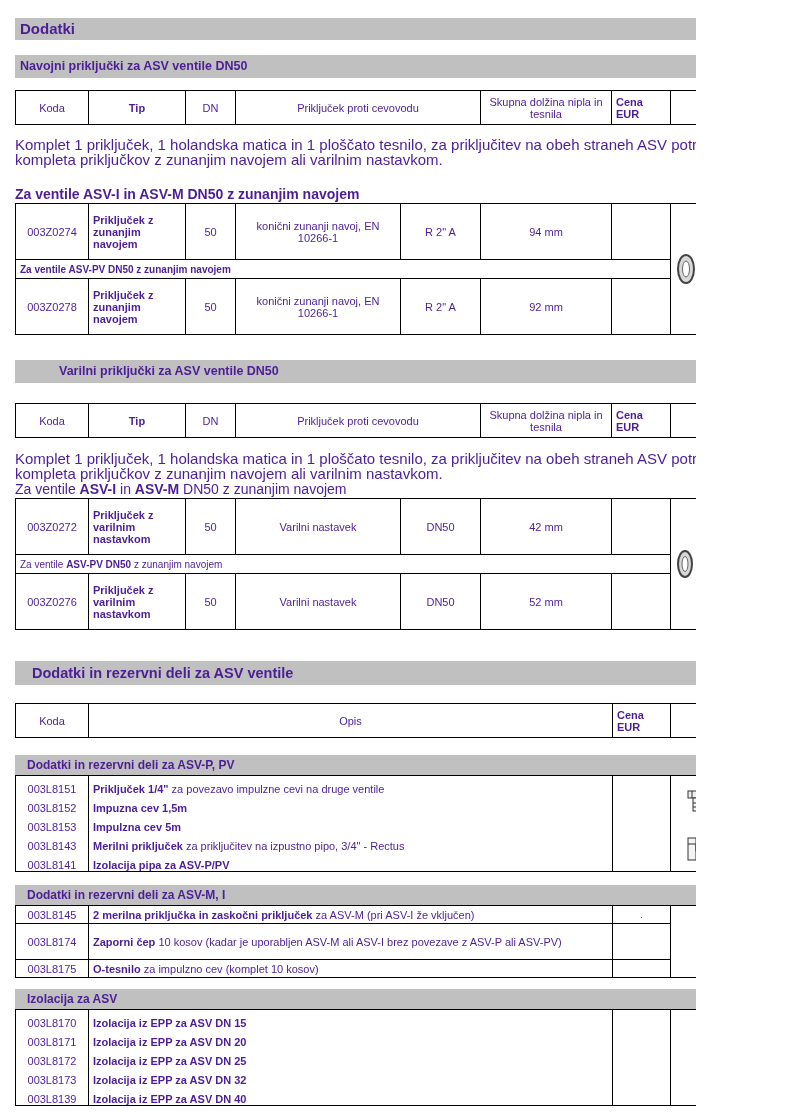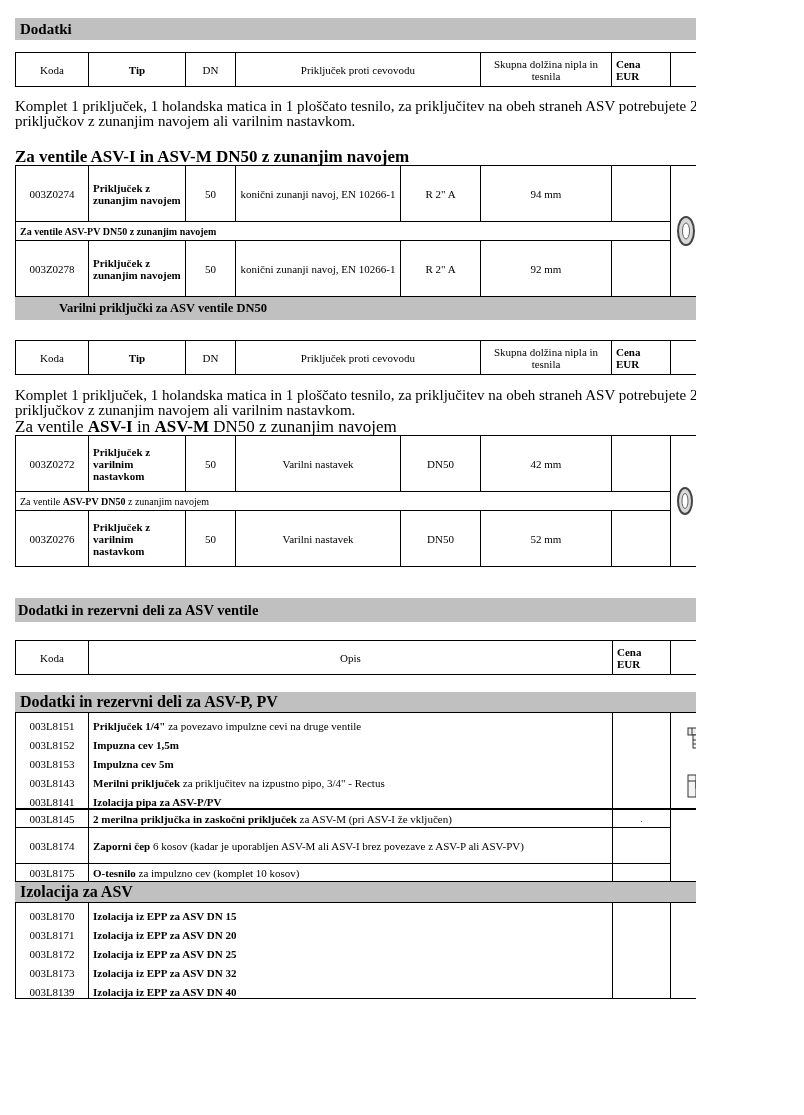--- a/index.html
+++ b/index.html
@@ -1,42 +1,42 @@
 <!DOCTYPE html>
 <html><head>
 <meta charset="utf-8">
 <style>
   html,body { margin:0; padding:0; background:#ffffff; }
   .page {
     position:relative; width:696px; height:1115px; background:#ffffff;
-    font-family:Liberation Serif, serif; color:#000000;
+    font-family:Liberation Sans, sans-serif; color:#4c1d95;
     overflow:hidden;
   }
   .content { margin-left:15px; width:775px; }
 
   .titlebar {
     margin-top:18px; height:22px; background:#c0c0c0;
     font-size:15px; font-weight:bold; line-height:22px; padding-left:5px;
     box-sizing:border-box; width:775px;
   }
   .sectionbar {
     height:23px; background:#c0c0c0; font-size:12.5px; font-weight:bold;
     line-height:23px; padding-left:5px; box-sizing:border-box; width:775px;
   }
   .bigbar {
     height:24px; background:#c0c0c0; font-size:14.5px; font-weight:bold;
-    line-height:24px; padding-left:3px; box-sizing:border-box; width:775px;
+    line-height:24px; padding-left:17px; box-sizing:border-box; width:775px;
   }
   .subbar {
-    height:20px; background:#c0c0c0; font-size:16px; font-weight:bold;
-    line-height:20px; padding-left:5px; box-sizing:border-box; width:775px;
+    height:20px; background:#c0c0c0; font-size:12px; font-weight:bold;
+    line-height:20px; padding-left:12px; box-sizing:border-box; width:775px;
   }
 
   .intro { font-size:15px; line-height:15px; width:775px; }
-  .subline { font-size:17px; line-height:17px; height:17px; }
+  .subline { font-size:14px; line-height:17px; height:17px; }
   .subline .b { font-weight:bold; }
   .bold { font-weight:bold;margin-top:19px; }
 
   table { border-collapse:collapse; table-layout:fixed; width:775px; }
   td {
     border:1px solid #000; font-size:11px; padding:1px 4px;
     vertical-align:middle; overflow:hidden; box-sizing:border-box;
   }
   .c { text-align:center; }
   .hdr td { height:34px; }
@@ -59,20 +59,21 @@
   table.mih td { height:18px; }
 </style>
 </head>
 <body>
 
 <div class="page">
 <div class="content">
 
   <div class="titlebar">Dodatki</div>
 
+  <div class="sectionbar" style="margin-top:15px;">Navojni priključki za ASV ventile DN50</div>
 
   <table class="hdr" style="margin-top:12px;">
     <colgroup>
           <col class="w-koda">
           <col class="w-tip">
           <col class="w-dn">
           <col class="w-prikh">
           <col class="w-dol">
           <col class="w-cena">
           <col class="w-img">
@@ -139,21 +140,21 @@
       <td class="bold">Priključek z zunanjim navojem</td>
       <td class="c">50</td>
       <td class="c">konični zunanji navoj, EN 10266-1</td>
       <td class="c">R 2" A</td>
       <td class="c">92 mm</td>
       <td class="c"></td>
     </tr>
   </tbody>
       </table>
 
-  <div class="sectionbar" style="padding-left:44px;">Varilni priključki za ASV ventile DN50</div>
+  <div class="sectionbar" style="margin-top:25px;padding-left:44px;">Varilni priključki za ASV ventile DN50</div>
 
   <table class="hdr" style="margin-top:20px;">
     <colgroup>
           <col class="w-koda">
           <col class="w-tip">
           <col class="w-dn">
           <col class="w-prikh">
           <col class="w-dol">
           <col class="w-cena">
           <col class="w-img">
@@ -291,20 +292,21 @@
       <td class="c"></td>
     </tr>
     <tr>
       <td class="c">003L8141</td>
       <td><span class="bold">Izolacija pipa za ASV-P/PV</span><span></span></td>
       <td class="c"></td>
     </tr>
   </tbody>
       </table>
 
+  <div class="subbar" style="margin-top:13px;">Dodatki in rezervni deli za ASV-M, I</div>
   <table class="mih">
     <colgroup>
           <col class="w-koda">
           <col class="w-opis">
           <col class="w-cena2">
           <col class="w-img">
         </colgroup>
     <tbody>
           <tr>
       <td class="c">003L8145</td>
@@ -320,32 +322,32 @@
           <rect x="80" y="16.5" width="5" height="6" fill="#ddd" stroke="#222"></rect>
           <rect x="58" y="38" width="9" height="9" fill="#eee" stroke="#222"></rect>
           <line x1="55" y1="42.5" x2="58" y2="42.5" stroke="#222"></line>
           <line x1="67" y1="42.5" x2="80" y2="42.5" stroke="#222" stroke-width="3" stroke-dasharray="3,1.5"></line>
           <rect x="80" y="39.5" width="5" height="6" fill="#ddd" stroke="#222"></rect>
         </svg>
       </td>
     </tr>
     <tr>
       <td class="c">003L8174</td>
-      <td style="height:36px;"><span class="bold">Zaporni čep</span><span> 6 kosov (kadar je uporabljen ASV-M ali ASV-I brez povezave z ASV-P ali ASV-PV)</span></td>
+      <td style="height:36px;"><span class="bold">Zaporni čep</span><span> 10 kosov (kadar je uporabljen ASV-M ali ASV-I brez povezave z ASV-P ali ASV-PV)</span></td>
       <td class="c"></td>
     </tr>
     <tr>
       <td class="c">003L8175</td>
       <td><span class="bold">O-tesnilo</span><span> za impulzno cev (komplet 10 kosov)</span></td>
       <td class="c"></td>
     </tr>
   </tbody>
       </table>
 
-  <div class="subbar" style="">Izolacija za ASV</div>
+  <div class="subbar" style="margin-top:11px;">Izolacija za ASV</div>
   <table class="noh">
     <colgroup>
           <col class="w-koda">
           <col class="w-opis">
           <col class="w-cena2">
           <col class="w-img">
         </colgroup>
     <tbody>
           <tr>
       <td class="c">003L8170</td>

